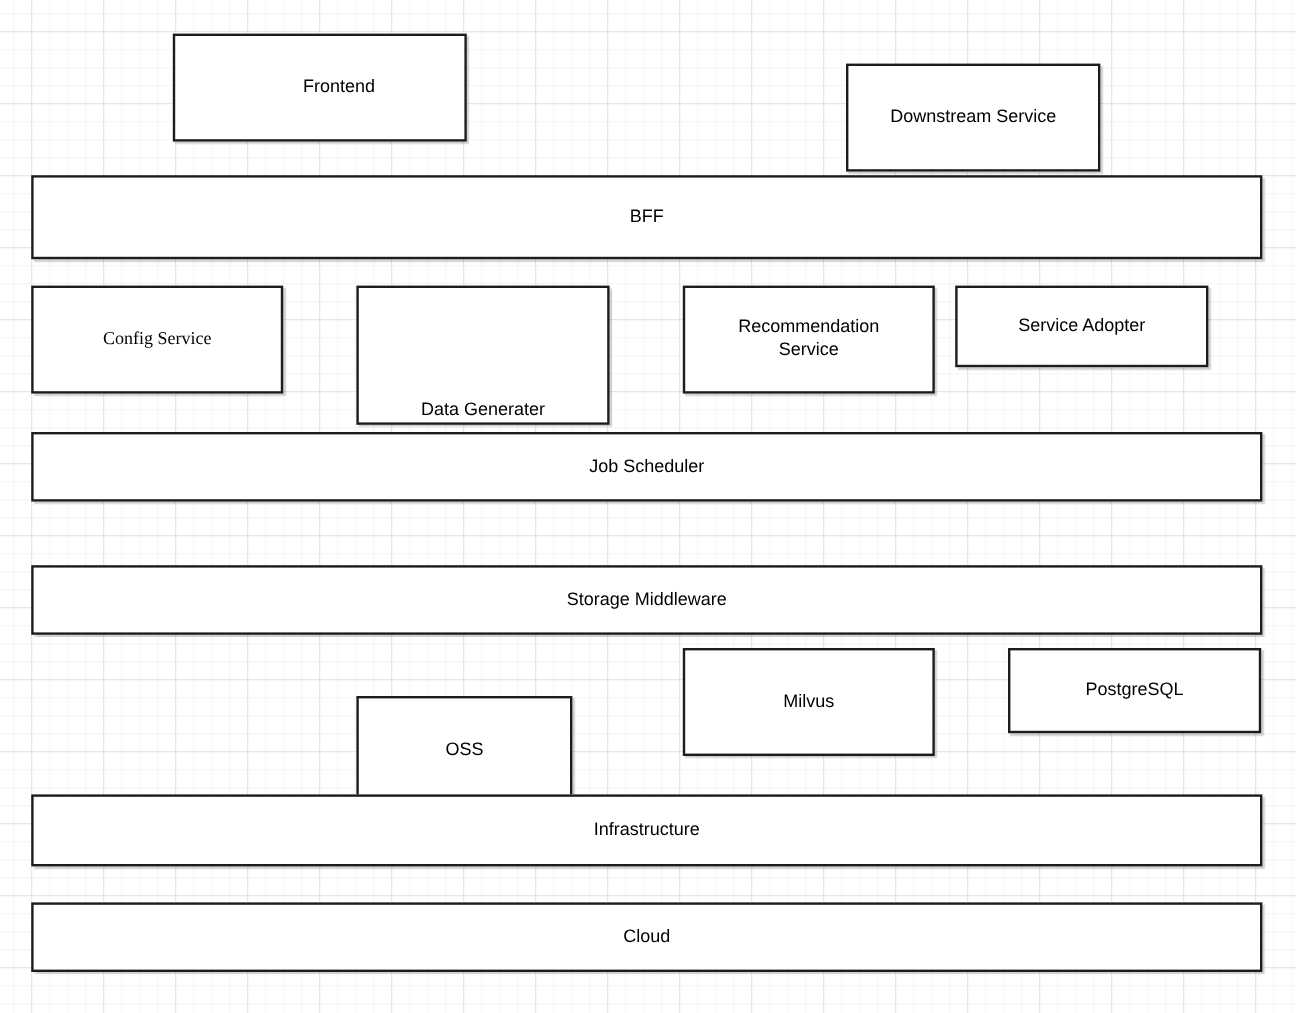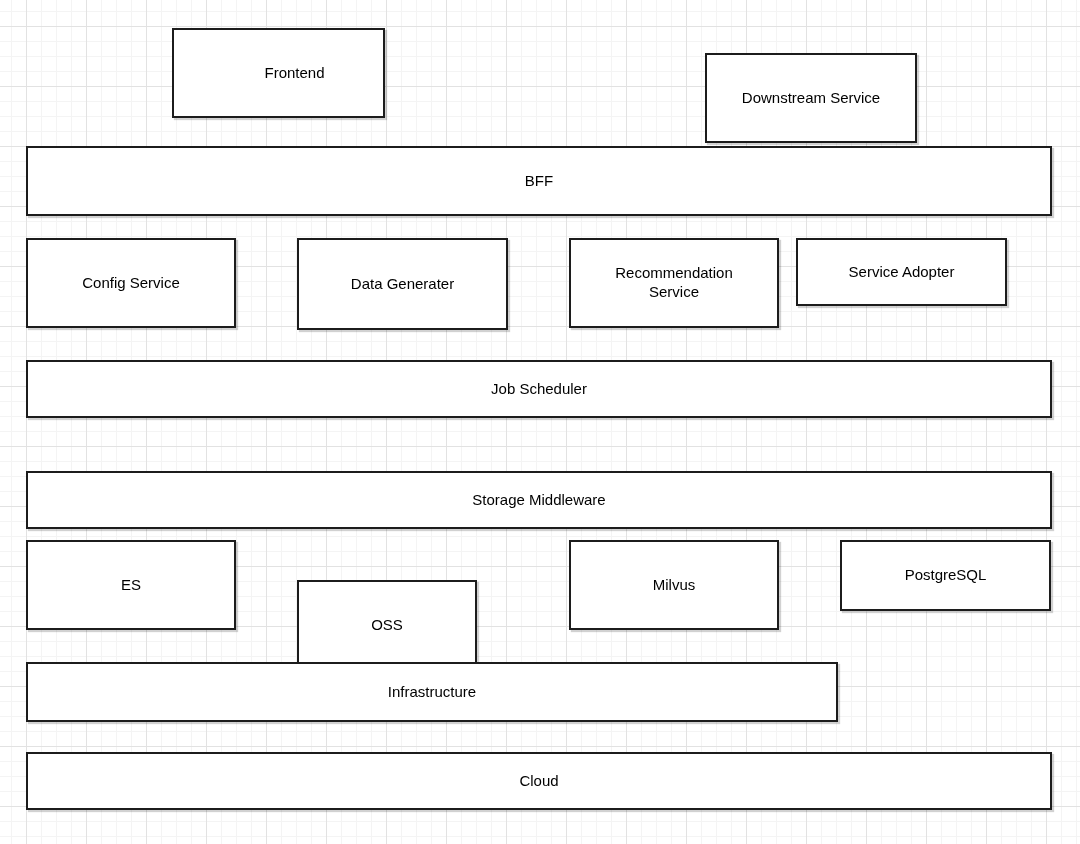--- a/index.html
+++ b/index.html
@@ -45,73 +45,70 @@
   }
   .node .label.narrow {
     max-width: 150px; 
   }
 </style>
 </head>
 <body>
 
 <div class="canvas">
 
-  <div class="node" style="left:172px; top:28px; width:213px; height:90px;padding-left:32px;">
+  <div class="node" style="left:144px; top:28px; width:245px; height:90px;padding-left:32px;">
     <span class="label">Frontend</span>
   </div>
 
   <div class="node" style="left:705px; top:28px; width:212px; height:90px;margin-top:25px;">
     <span class="label">Downstream Service</span>
   </div>
 
   <div class="node" style="left:26px; top:146px; width:1026px; height:70px;">
     <span class="label">BFF</span>
   </div>
 
-  <div class="node" style="left:26px; top:238px; width:210px; height:90px;">
+  <div class="node" style="left:26px; top:238px; width:210px; height:90px;font-family:Liberation Serif, serif;">
     <span class="label">Config Service</span>
   </div>
 
-  <div class="node" style="left:297px; top:238px; width:211px; height:92px;">
+  <div class="node" style="left:297px; top:238px; width:211px; height:116px;align-items:flex-end;">
     <span class="label">Data Generater</span>
   </div>
 
   <div class="node" style="left:569px; top:238px; width:210px; height:90px;">
     <span class="label narrow">Recommendation Service</span>
   </div>
 
   <div class="node" style="left:796px; top:238px; width:211px; height:68px;">
     <span class="label">Service Adopter</span>
   </div>
 
   <div class="node" style="left:26px; top:360px; width:1026px; height:58px;">
     <span class="label">Job Scheduler</span>
   </div>
 
   <div class="node" style="left:26px; top:450px; width:1026px; height:58px;margin-top:21px;">
     <span class="label">Storage Middleware</span>
   </div>
 
-  <div class="node" style="left:26px; top:540px; width:210px; height:90px;">
-    <span class="label">ES</span>
-  </div>
 
   <div class="node" style="left:297px; top:540px; width:180px; height:90px;margin-top:40px;">
     <span class="label">OSS</span>
   </div>
 
   <div class="node" style="left:569px; top:540px; width:210px; height:90px;">
     <span class="label">Milvus</span>
   </div>
 
   <div class="node" style="left:840px; top:540px; width:211px; height:71px;">
     <span class="label">PostgreSQL</span>
   </div>
 
-  <div class="node" style="left:26px; top:662px; width:812px; height:60px;">
+  <div class="node" style="left:26px; top:662px; width:1026px; height:60px;">
     <span class="label">Infrastructure</span>
   </div>
 
   <div class="node" style="left:26px; top:752px; width:1026px; height:58px;">
     <span class="label">Cloud</span>
   </div>
 
 </div>
 
 </body></html>

